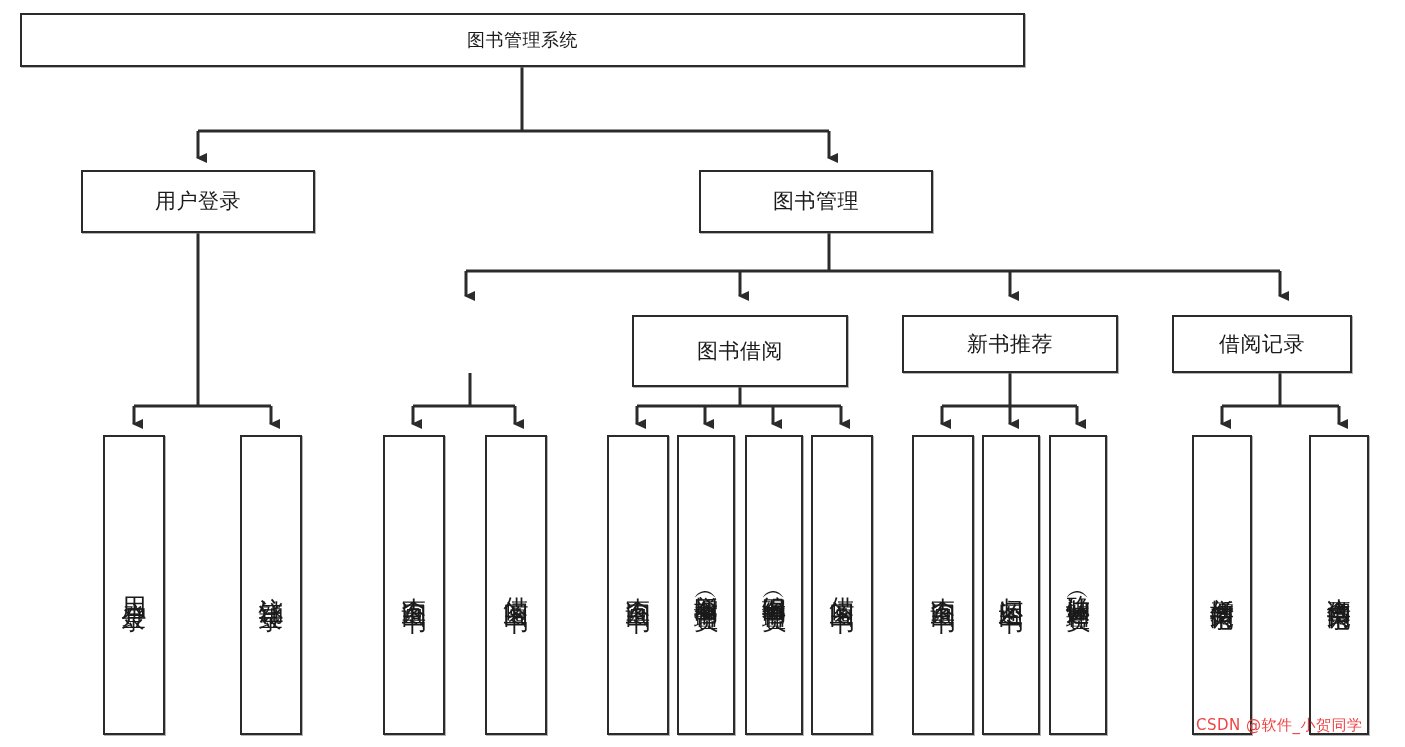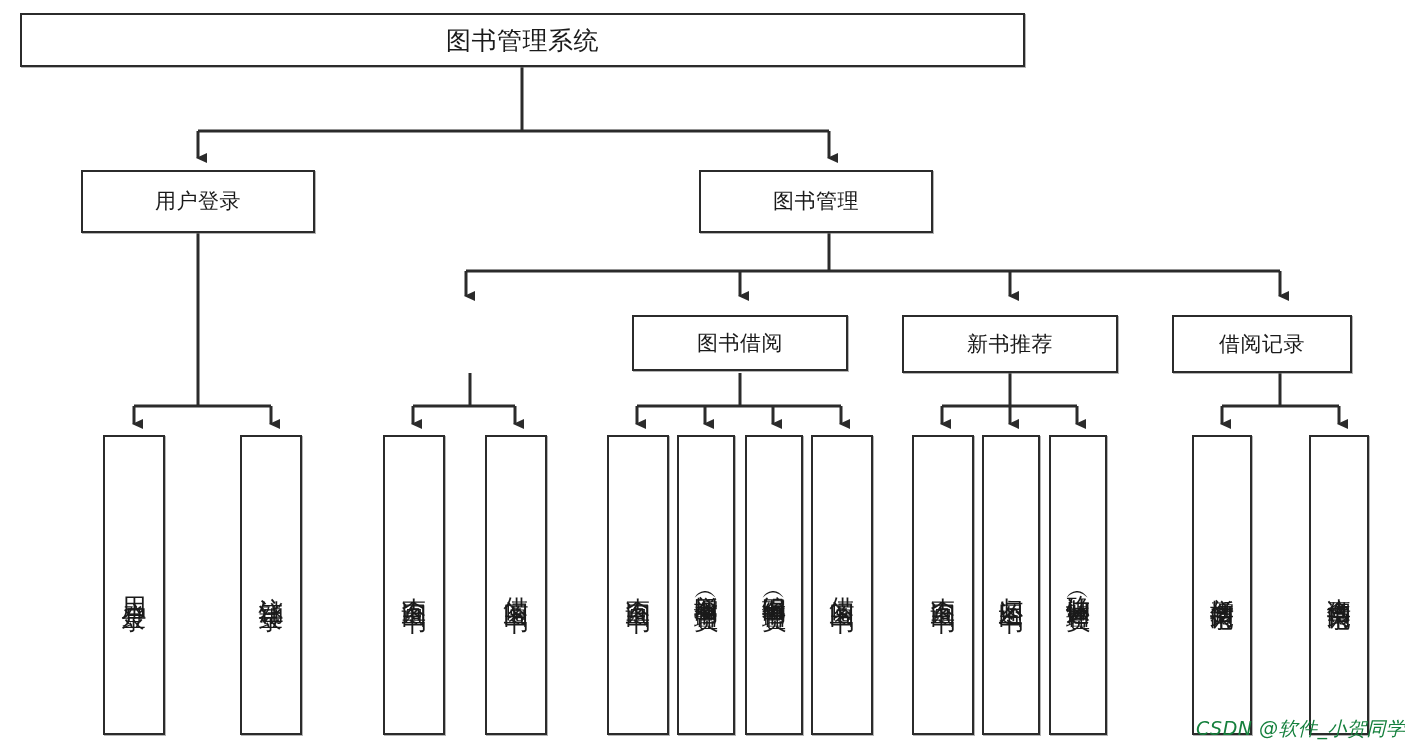--- a/index.html
+++ b/index.html
@@ -41,21 +41,21 @@
     text-align: center;
     line-height: 1.08;
     letter-spacing: 0.5px;
   }
   
   .node.horiz .node-label {
     font-size: 21px;
     white-space: nowrap;
   }
   .node.root .node-label {
-    font-size: 25px;
+    font-size: 18px;
   }
   
   .node.vert {
     align-items: center;
     justify-content: center;
   }
   .node.vert .node-label {
     writing-mode: vertical-rl;
     text-orientation: upright;
     font-size: 25px;
@@ -64,26 +64,25 @@
     white-space: nowrap;
     max-height: 286px;
     overflow: visible;
   }
   .node.vert.tall .node-label {
     font-size: 24px;
     letter-spacing: 2px;
   }
   .watermark {
     position: absolute;
-    font-size: 19px;
-    color: #15803d;
+    font-size: 15px;
+    color: #ef4444;
     white-space: nowrap;
     letter-spacing: 0.5px;
     user-select: none;
-    font-style: italic;
   }
 </style>
 </head>
 <body>
 
 <div id="diagram-root">
 
   <svg id="edge-layer" viewBox="0 0 1405 747" width="1405" height="747" xmlns="http://www.w3.org/2000/svg">
     <defs>
       <marker id="arrowhead" markerWidth="11" markerHeight="11" refX="5" refY="9" orient="auto" markerUnits="userSpaceOnUse">
@@ -138,21 +137,21 @@
     <span class="node-label">图书管理系统</span>
   </div>
 
   <div class="node horiz" style="left:81px; top:170px; width:234px; height:63px;">
     <span class="node-label">用户登录</span>
   </div>
   <div class="node horiz" style="left:699px; top:170px; width:234px; height:63px;">
     <span class="node-label">图书管理</span>
   </div>
 
-  <div class="node horiz" style="left:632px; top:315px; width:216px; height:56px;">
+  <div class="node horiz" style="left:632px; top:315px; width:216px; height:72px;">
     <span class="node-label">图书借阅</span>
   </div>
   <div class="node horiz" style="left:902px; top:315px; width:216px; height:58px;">
     <span class="node-label">新书推荐</span>
   </div>
   <div class="node horiz" style="left:1172px; top:315px; width:180px; height:58px;">
     <span class="node-label">借阅记录</span>
   </div>
 
   <div class="node vert" style="left:103px; top:435px; width:62px; height:300px;">

